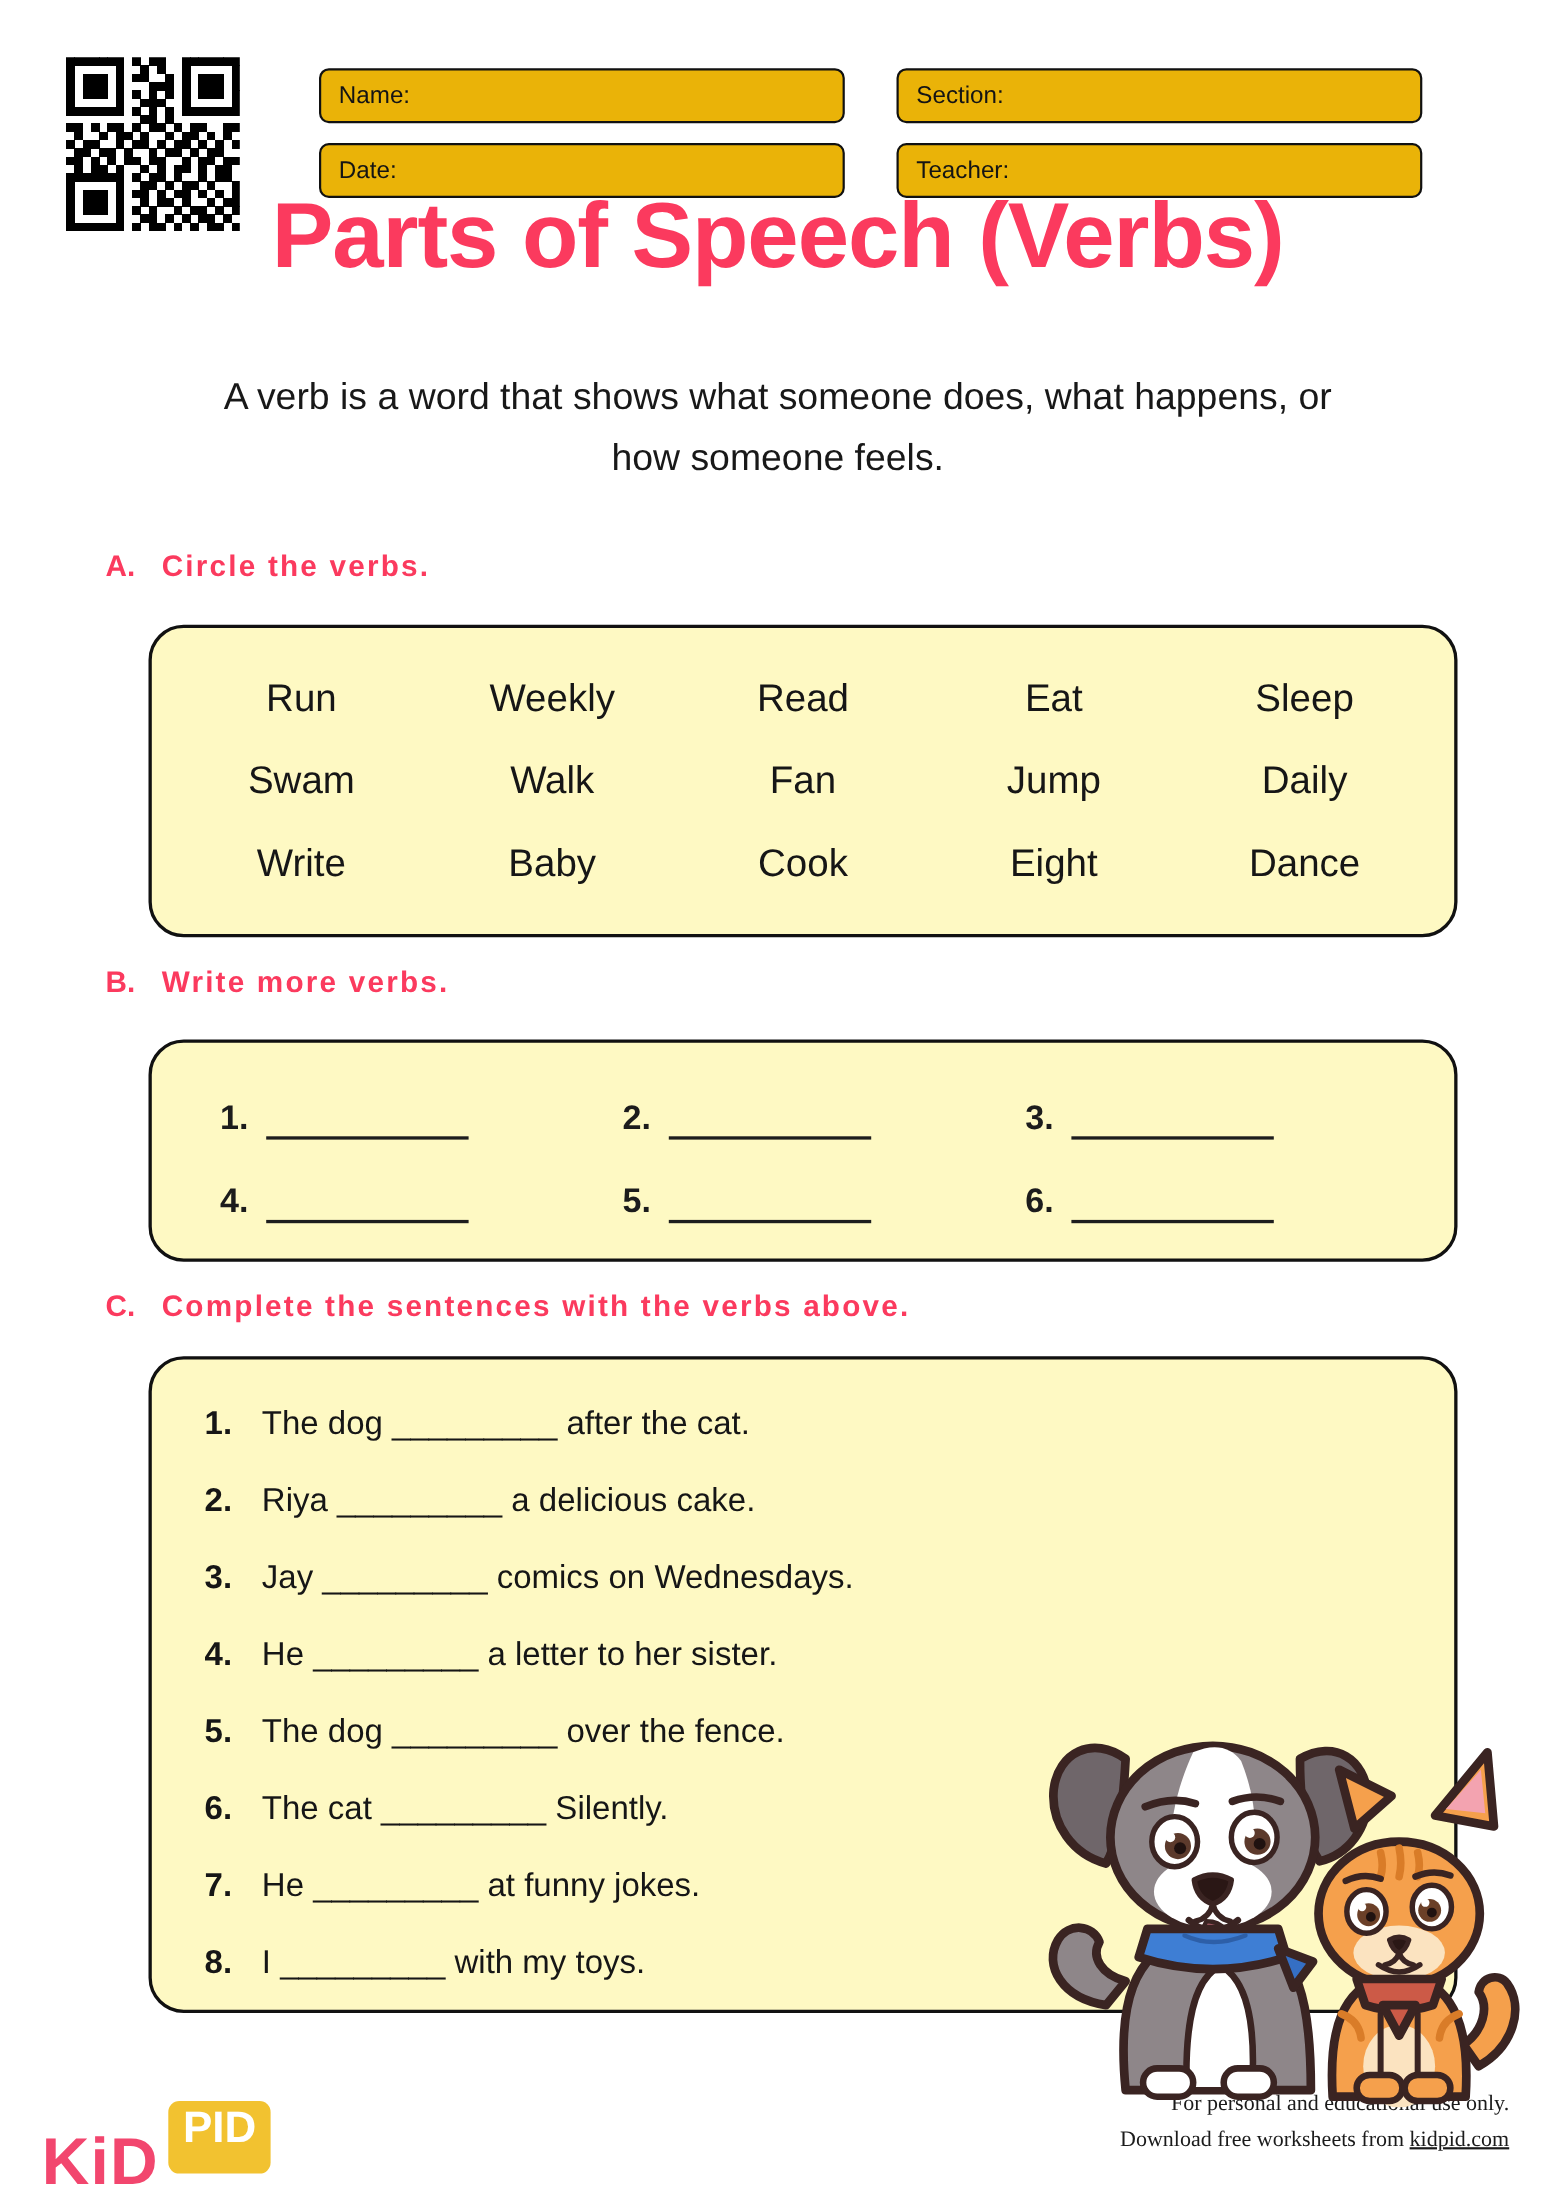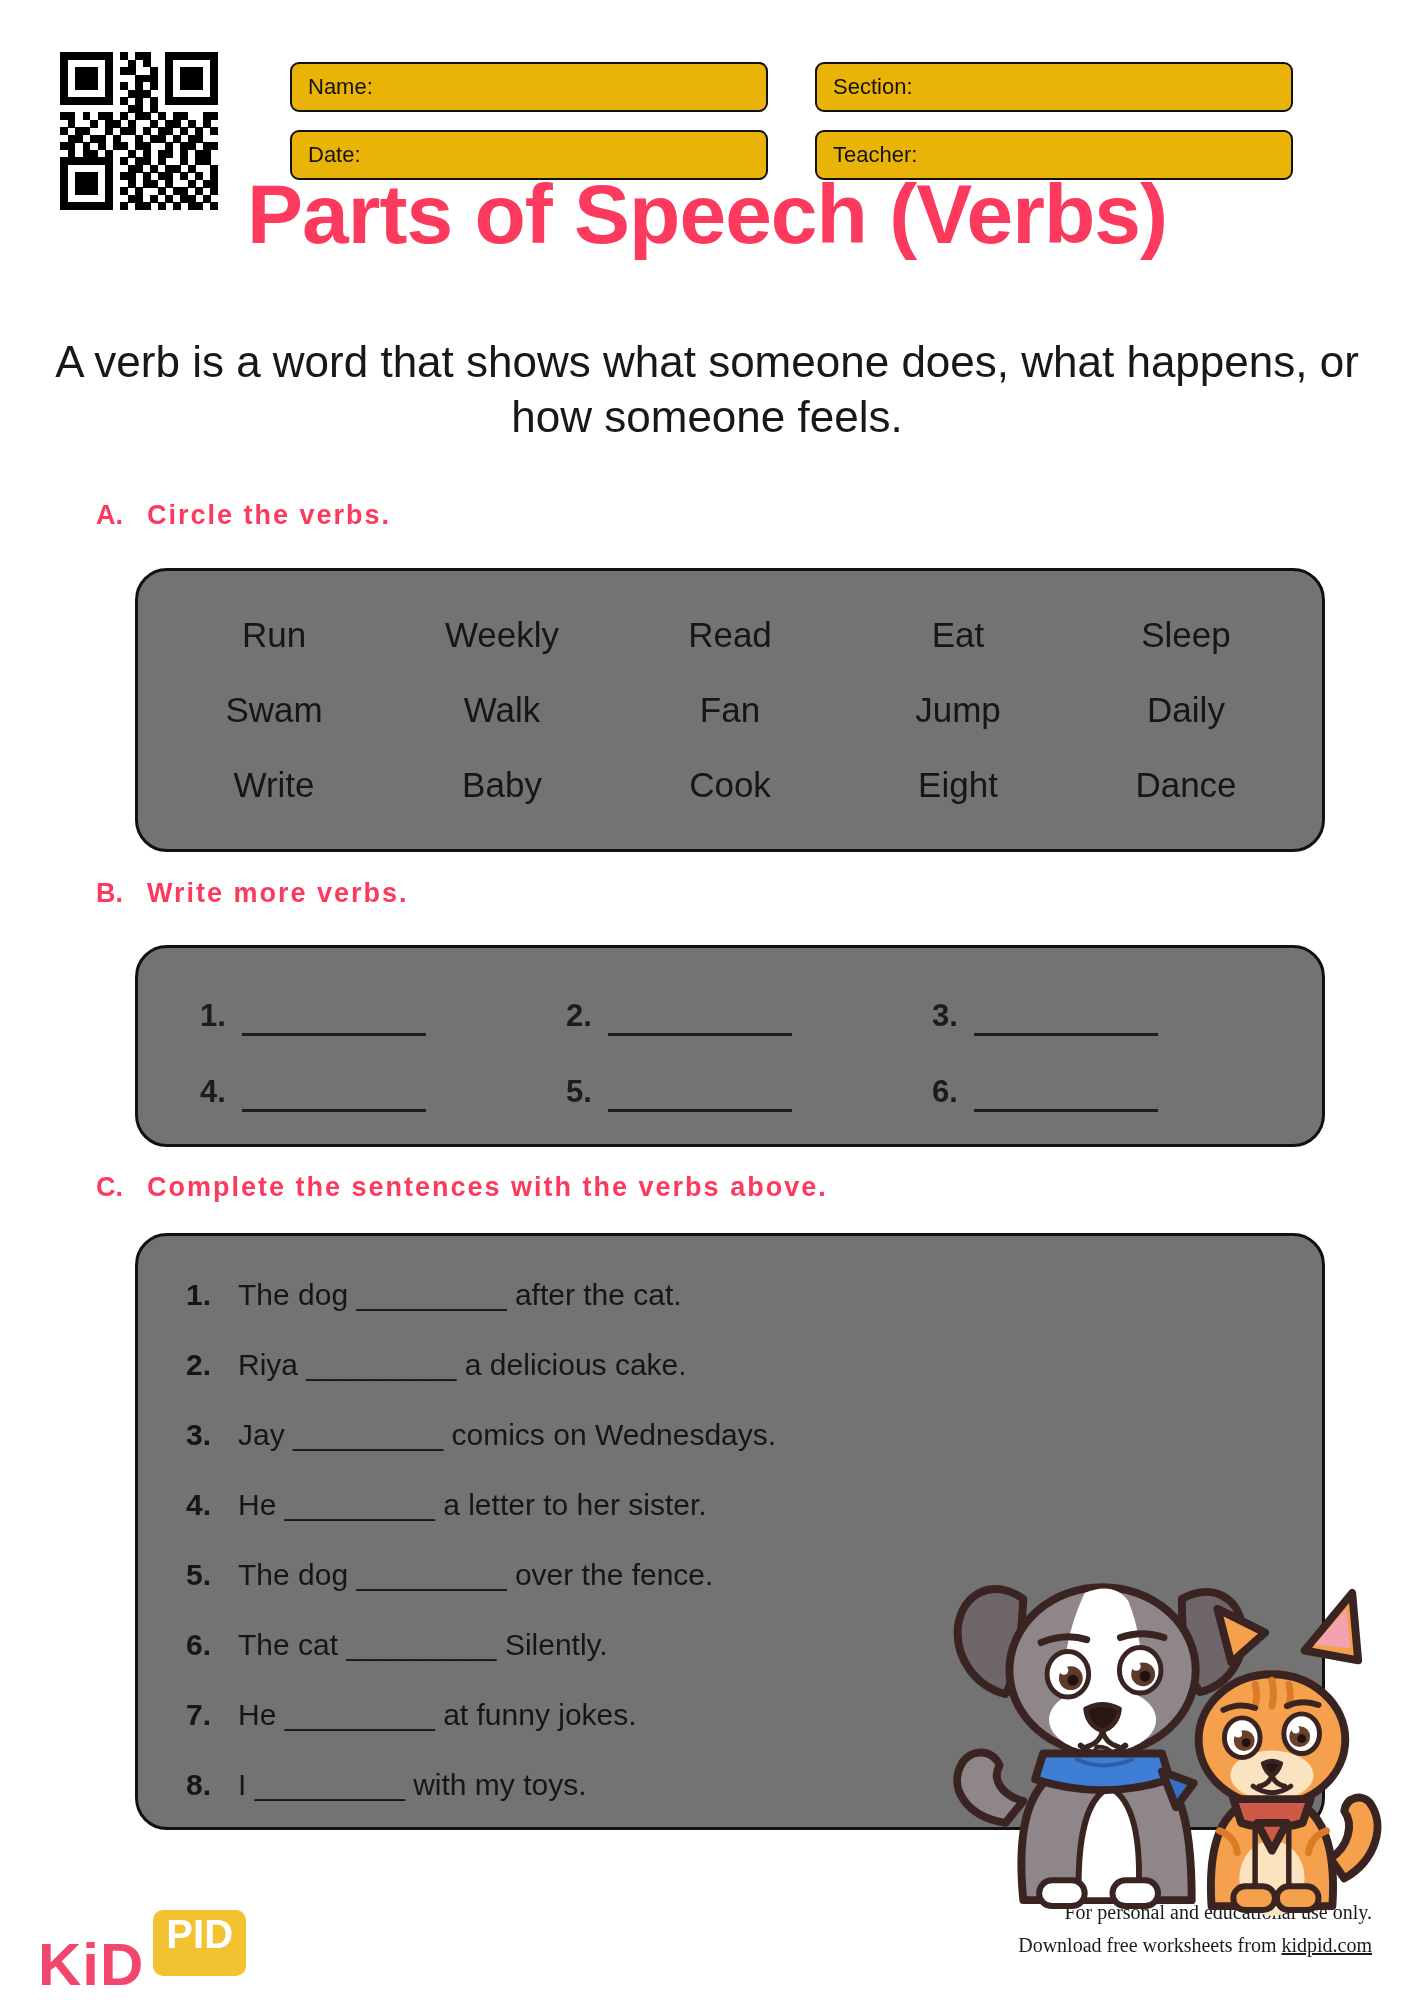--- a/index.html
+++ b/index.html
@@ -25,34 +25,34 @@
   .f-section{left:815px;top:62px;width:478px;}
   .f-date{left:290px;top:130px;width:478px;}
   .f-teacher{left:815px;top:130px;width:478px;}
   
   .title{
     position:absolute;left:0;right:0;top:166px;text-align:center;
     font-size:84px;font-weight:800;letter-spacing:-1px;color:var(--pink);
   }
   .subtitle{
     position:absolute;left:40px;right:40px;top:334px;text-align:center;
-    font-size:44px;line-height:55px;color:#181818;
+    font-size:34px;line-height:55px;color:#181818;
   }
   
   .sec-head{
     position:absolute;font-size:27px;font-weight:700;color:var(--pink);
     letter-spacing:2px;display:flex;
   }
   .sec-head .lab{margin-right:24px;letter-spacing:0;}
   .h-a{left:96px;top:500px;}
   .h-b{left:96px;top:878px;}
   .h-c{left:96px;top:1172px;}
   
   .bigbox{
-    position:absolute;left:135px;width:1190px;background:#737373;
+    position:absolute;left:135px;width:1190px;background:#fef9c3;
     border:3.5px solid var(--line);border-radius:32px;
   }
   .box-a{top:568px;height:284px;}
   .box-b{top:945px;height:202px;}
   .box-c{top:1233px;height:597px;z-index:1;}
   
   .word-grid{
     position:absolute;left:22px;right:22px;top:26px;bottom:26px;
     display:grid;grid-template-columns:repeat(5,1fr);grid-auto-rows:1fr;
     align-items:center;justify-items:center;font-size:35px;color:#161616;

